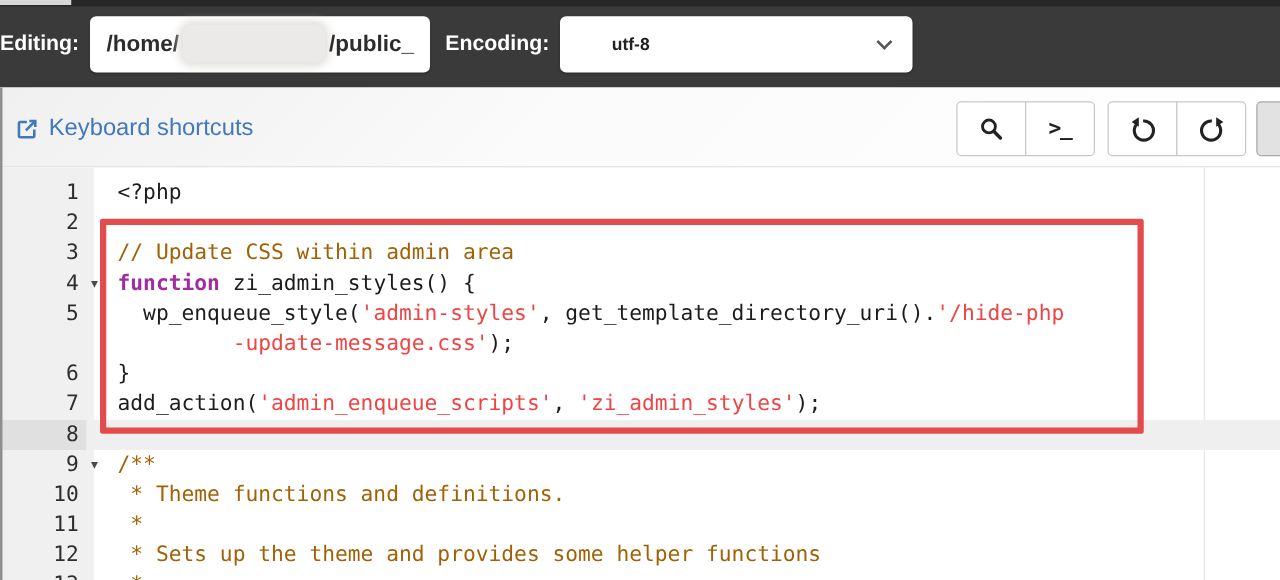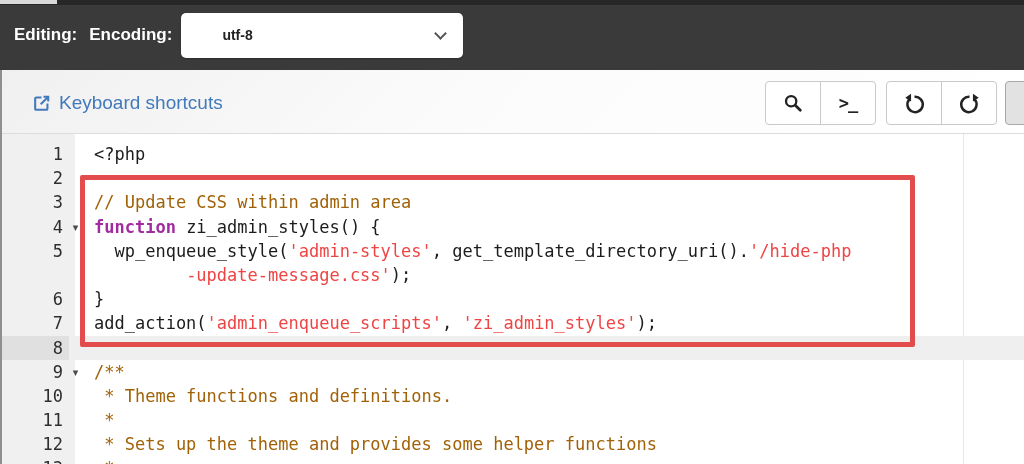--- a/index.html
+++ b/index.html
@@ -4,21 +4,21 @@
 <style>
   * { margin:0; padding:0; box-sizing:border-box; }
   html,body { background:#ffffff; }
   .frame {
     position:relative; width:1024px; height:464px; overflow:hidden;
     font-family:"Liberation Sans", sans-serif; background:#ffffff;
   }
   
   .topbar {
     position:absolute; left:0; top:0; width:1024px; height:70px;
-    background:#3a3a3a; display:flex; align-items:center; padding-left:14px;
+    background:#3a3a3a; display:flex; align-items:center; 
   }
   .top-strip { position:absolute; left:0; top:0; width:1024px; height:5px; background:#272727; z-index:3; }
   .top-strip .notch { position:absolute; left:0; top:0; width:57px; height:4px; background:#d8d8d8; }
   .bar-label { color:#ffffff; font-weight:bold; font-size:17px; white-space:nowrap; }
   .path-box {
     margin-left:9px; width:272px; height:45px; background:#ffffff; border-radius:5px;
     display:flex; align-items:center; padding:0 13px; font-weight:bold; font-size:18px; color:#2d2d2d;
     box-shadow:0 1px 2px rgba(0,0,0,.25);
   }
   .redacted { flex:1; height:30px; margin:0 3px; background:#eceae8; border-radius:8px; box-shadow:0 0 7px 3px rgba(222,218,214,.9); }
@@ -39,21 +39,21 @@
     box-shadow:0 1px 2px rgba(0,0,0,.25);
   }
   
   .toolbar {
     position:absolute; left:0; top:70px; width:1024px; height:64px;
     background:linear-gradient(135deg,#f0f0f0 0%,#fbfbfb 45%,#ffffff 100%);
     border-bottom:1px solid #dcdcdc;
   }
   .left-edge { position:absolute; left:0; top:70px; width:2px; height:394px; background:#8f8f8f; z-index:6; }
   .ks-link {
-    position:absolute; left:32px; top:22px; display:flex; align-items:center; gap:8px;
+    position:absolute; left:12px; top:22px; display:flex; align-items:center; gap:8px;
     color:#4279ba; font-size:19px; text-decoration:none; cursor:pointer;text-align:right;
   }
   .btn-group { position:absolute; top:11px; display:flex; }
   .g1 { left:765px; } .g2 { left:886px; } .g3 { left:1005px; }
   .btn {
     width:56px; height:44px; background:#ffffff; border:1px solid #c9c9c9;
     display:flex; align-items:center; justify-content:center; cursor:pointer; margin-left:-1px;
     padding:0; font-family:"Liberation Sans", sans-serif;
   }
   .btn:first-child { margin-left:0; border-radius:4px 0 0 4px; }
@@ -85,20 +85,25 @@
   }
   svg { display:block; }
 </style>
 </head>
 <body>
 
 <div class="frame">
 
   <header class="topbar">
     <span class="bar-label">Editing:</span>
+    <div class="path-box">
+      <span>/home/</span>
+      <span class="redacted"></span>
+      <span>/public_</span>
+    </div>
     <span class="bar-label enc-label">Encoding:</span>
     <div class="select">
       <span class="val">utf-8</span>
       <span class="chev"></span>
     </div>
   </header>
   <div class="top-strip">
       <div class="notch"></div>
     </div>
 

